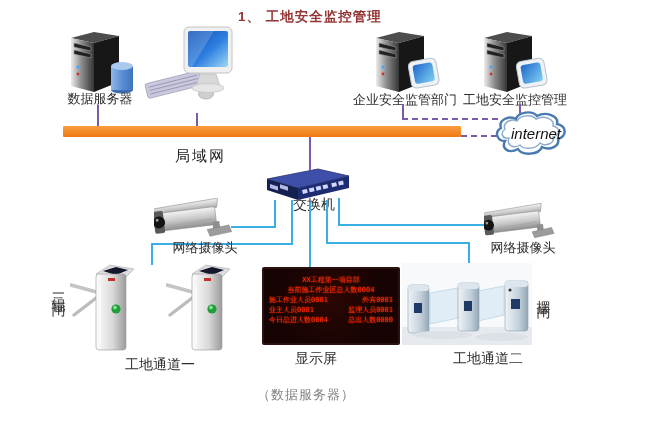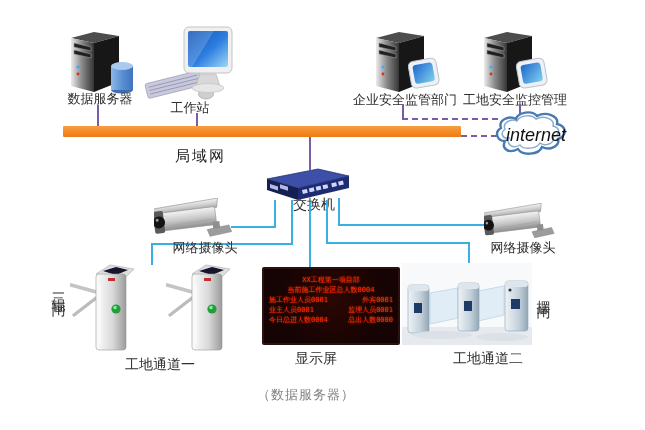--- a/index.html
+++ b/index.html
@@ -26,21 +26,21 @@
     background:linear-gradient(#f99d40,#ef7a12);border-radius:1px;
   }
   .vl{position:absolute;width:2px;}
   .hl{position:absolute;height:2px;}
   .purple{background:#7A5BA8;}
   .cyan{background:#3AAFE4;}
   .pdash{position:absolute;height:0;border-top:2px dashed #7A5BA8;background:none;}
   .lan-label{position:absolute;left:175px;top:147px;font-size:15px;color:#222;letter-spacing:2px;}
   .cloud-text{
     position:absolute;left:497px;top:125px;width:78px;text-align:center;
-    font-size:18px;font-style:italic;color:#111;
+    font-size:15px;font-style:italic;color:#111;
   }
   .led{
     position:absolute;left:262px;top:267px;width:138px;height:78px;box-sizing:border-box;
     background:radial-gradient(circle at 50% 40%, #2a0703 0%, #160303 70%);
     border:2px solid #2b1210;border-radius:2px;
     color:#FF2600;font-size:7px;line-height:10px;padding:6px 5px 8px 5px;
     font-family:"DejaVu Sans Mono","Liberation Mono",monospace;
     text-shadow:0 0 2px rgba(255,60,0,.8);
   }
   .led-center{text-align:center;white-space:nowrap;}
@@ -89,20 +89,21 @@
           <stop offset="0.6" stop-color="#c3d0da"></stop>
           <stop offset="1" stop-color="#93a7b6"></stop>
       </linearGradient>
       <linearGradient id="gPanelBlue" x1="0" y1="0" x2="1" y2="1">
         <stop offset="0" stop-color="#1f66cc"></stop>
           <stop offset="1" stop-color="#7fd0f0"></stop>
       </linearGradient>
     </defs>
   </svg>
 
+  <div class="title">1、 工地安全监控管理</div>
 
   <svg class="abs" style="left:64px;top:30px" width="74" height="66" viewBox="0 0 74 66">
     <polygon points="7,8 30,2 55,6 30,13" fill="#4d4d4d"></polygon>
     <polygon points="30,13 55,6 55,52 30,62" fill="#171717"></polygon>
     <polygon points="7,8 30,13 30,62 7,56" fill="url(#gTower)"></polygon>
     <polygon points="10,13 27,17 27,21 10,17" fill="#202020" stroke="#9a9a9a" stroke-width="0.6"></polygon>
     <polygon points="10,20 27,24 27,28 10,24" fill="#202020" stroke="#9a9a9a" stroke-width="0.6"></polygon>
     <circle cx="14" cy="37" r="1.6" fill="#4aa3ff"></circle>
     <circle cx="14" cy="44" r="1.4" fill="#cc3333"></circle>
     <ellipse cx="58" cy="60" rx="11" ry="3.5" fill="#3f6eae"></ellipse>
@@ -120,21 +121,20 @@
     </g>
     <ellipse cx="66" cy="68" rx="7.5" ry="5" fill="#cfcfcf" stroke="#a5a5a5" stroke-width="0.7"></ellipse>
     <g>
       <rect x="44" y="1" width="48" height="46" rx="5" fill="#f0f0f0" stroke="#c4c4c4" stroke-width="1"></rect>
       <rect x="48" y="5" width="40" height="36" rx="2" fill="url(#gScreen)"></rect>
       <polygon points="48,5 74,5 52,41 48,41" fill="#ffffff" opacity="0.18"></polygon>
       <polygon points="60,48 76,48 80,60 56,60" fill="#d8d8d8" stroke="#b8b8b8" stroke-width="0.7"></polygon>
       <ellipse cx="68" cy="62" rx="16" ry="4.5" fill="#e6e6e6" stroke="#c0c0c0" stroke-width="0.7"></ellipse>
     </g>
   </svg>
-  <div class="node-label" style="left:158px;top:99px;width:64px">工作站</div>
 
   <svg class="abs" style="left:370px;top:30px" width="72" height="64" viewBox="0 0 72 64">
     <polygon points="6,8 29,2 54,6 29,13" fill="#4d4d4d"></polygon>
     <polygon points="29,13 54,6 54,52 29,62" fill="#171717"></polygon>
     <polygon points="6,8 29,13 29,62 6,56" fill="url(#gTower)"></polygon>
     <polygon points="9,13 26,17 26,21 9,17" fill="#202020" stroke="#9a9a9a" stroke-width="0.6"></polygon>
     <polygon points="9,20 26,24 26,28 9,24" fill="#202020" stroke="#9a9a9a" stroke-width="0.6"></polygon>
     <circle cx="13" cy="37" r="1.6" fill="#4aa3ff"></circle>
     <circle cx="13" cy="44" r="1.4" fill="#cc3333"></circle>
     <g transform="rotate(-10 52 45)">

